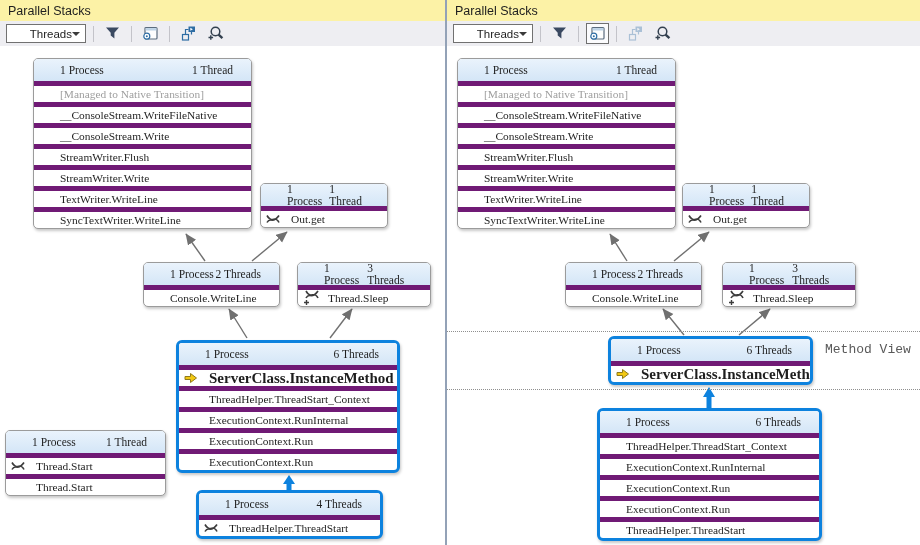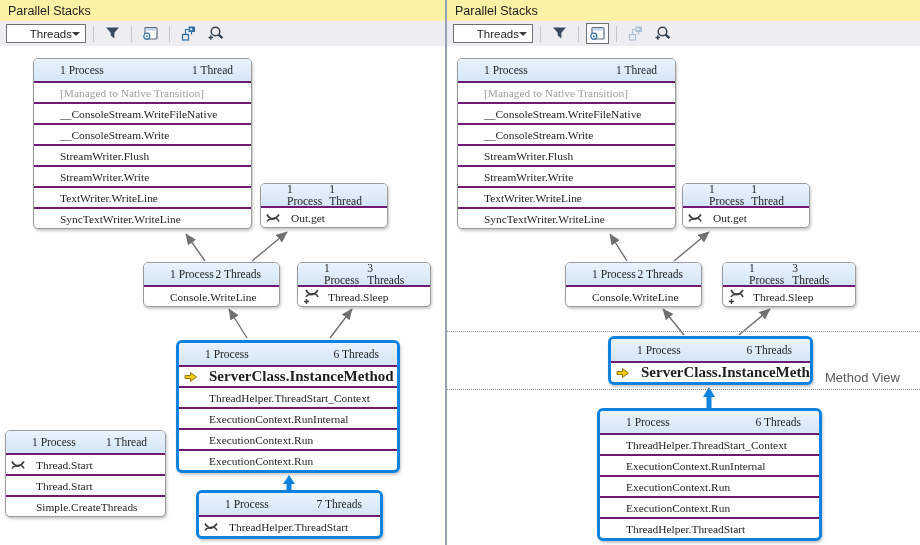--- a/index.html
+++ b/index.html
@@ -25,21 +25,21 @@
   .canvas { position:absolute; top:46px; left:0; right:0; bottom:0; background:#fff; }
   .arrows { position:absolute; left:0; top:0; }
   .sbox { position:absolute; background:#fff; border:1px solid #9b9b9b; border-radius:5px;
           box-shadow:1px 2px 3px rgba(0,0,0,.22); overflow:hidden;font-family:Liberation Serif, serif; }
   .sbox.hl { border-width:3px; border-radius:6px; }
   .sbox-header { height:22px; background:linear-gradient(#eaf3fc,#d4e6f7);
                  display:flex; align-items:center; justify-content:space-between;
                  padding:0 18px 0 26px; font-size:11.5px; color:#1e1e1e; }
   .srow { height:21px; display:flex; align-items:center; padding-left:26px;
           font-size:11.4px; color:#1e1e1e; position:relative; white-space:nowrap;
-          border-top:2px solid #701a75; cursor:default; }
+          border-top:5px solid #701a75; cursor:default; }
   .sbox.iconed .srow { padding-left:30px;align-items:center; }
   .srow.muted { color:#9e9e9e; }
   .srow.bold  { font-weight:bold; font-size:15px; }
   .ricon { position:absolute; left:5px; top:50%; transform:translateY(-50%);
            display:flex; align-items:center; }
   .dotline { position:absolute; left:0; right:0; height:0; border-top:1px dotted #8f8f8f; }
   .mv-label { position:absolute; font-size:13px; color:#595959; white-space:nowrap; }
 </style>
 </head>
 <body>
@@ -203,28 +203,25 @@
               <svg width="16" height="13" viewBox="0 0 16 13">
       <path d="M1,10 C4,4 7,12 13,3" stroke="#3c3c3c" stroke-width="1.6" fill="none"></path>
       <path d="M1,3 C6,12 9,2 13,10" stroke="#3c3c3c" stroke-width="1.6" fill="none"></path>
               </svg>
             </span>
             <span>Thread.Start</span>
           </div>
           <div class="srow">
             <span>Thread.Start</span>
           </div>
-          <div class="srow">
-            <span>Simple.CreateThreads</span>
-          </div>
         </div>
         <div class="sbox hl iconed" style="left: 196px; top: 444px; width: 187px; border-color: rgb(13, 130, 222);">
           <div class="sbox-header">
             <span>1 Process</span>
-            <span>7 Threads</span>
+            <span>4 Threads</span>
           </div>
           <div class="srow">
             <span class="ricon">
               <svg width="16" height="13" viewBox="0 0 16 13">
       <path d="M1,10 C4,4 7,12 13,3" stroke="#3c3c3c" stroke-width="1.6" fill="none"></path>
       <path d="M1,3 C6,12 9,2 13,10" stroke="#3c3c3c" stroke-width="1.6" fill="none"></path>
               </svg>
             </span>
             <span>ThreadHelper.ThreadStart</span>
           </div>
@@ -281,21 +278,21 @@
           </defs>
           <line x1="180" y1="215" x2="163" y2="188" stroke="#707070" stroke-width="1.4" marker-end="url(#ah1)"></line>
           <line x1="227" y1="215" x2="262" y2="186" stroke="#707070" stroke-width="1.4" marker-end="url(#ah1)"></line>
           <line x1="237" y1="289" x2="216" y2="263" stroke="#707070" stroke-width="1.4" marker-end="url(#ah1)"></line>
           <line x1="292" y1="289" x2="323" y2="263" stroke="#707070" stroke-width="1.4" marker-end="url(#ah1)"></line>
           <line x1="262" y1="362" x2="262" y2="351" stroke="#0d82de" stroke-width="5"></line>
             <polygon points="256,351 268,351 262,341" fill="#0d82de"></polygon>
         </svg>
         <div class="dotline" style="top: 285px;"></div>
         <div class="dotline" style="top: 343px;"></div>
-        <div class="mv-label" style="left: 378px; top: 324px;">Method View</div>
+        <div class="mv-label" style="left: 378px; top: 296px; font-family: Liberation Mono, monospace;">Method View</div>
         <div class="sbox" style="left: 10px; top: 12px; width: 219px;">
           <div class="sbox-header">
             <span>1 Process</span>
             <span>1 Thread</span>
           </div>
           <div class="srow muted">
             <span>[Managed to Native Transition]</span>
           </div>
           <div class="srow">
             <span>__ConsoleStream.WriteFileNative</span>

